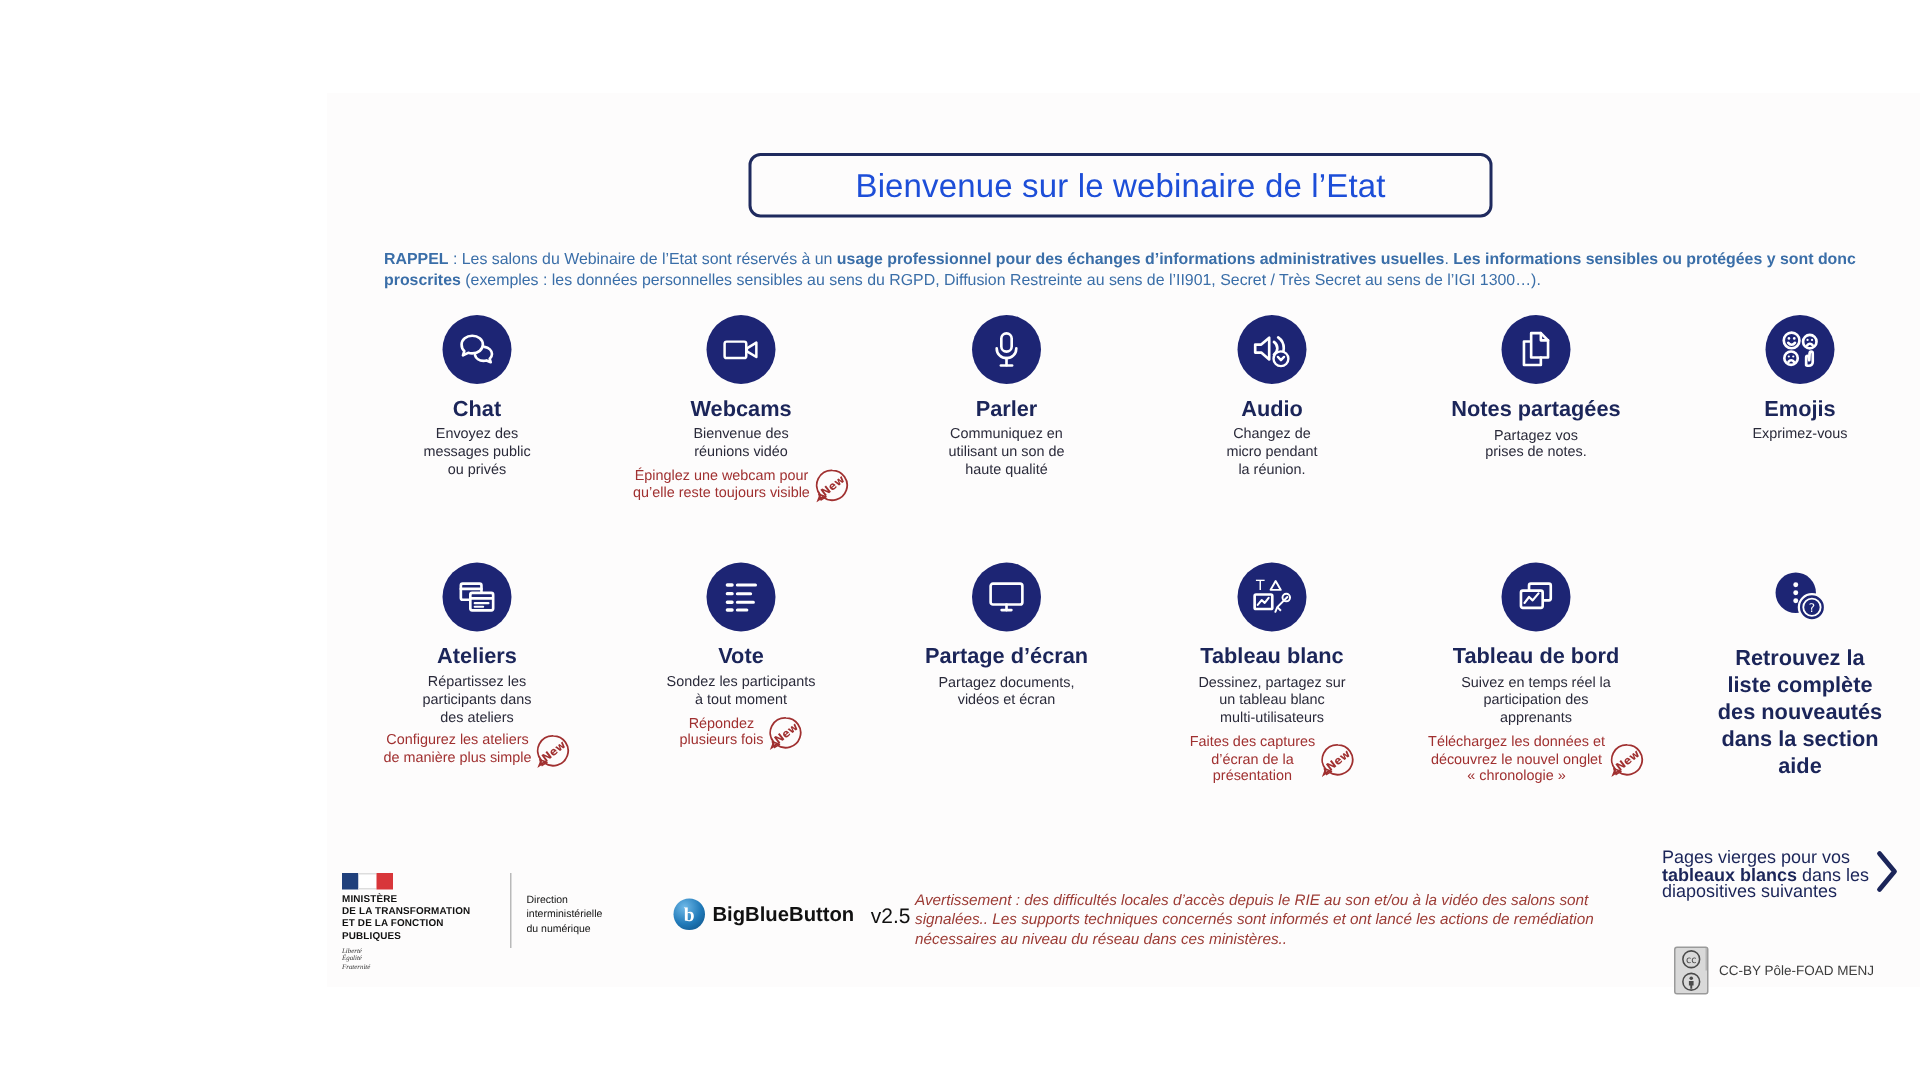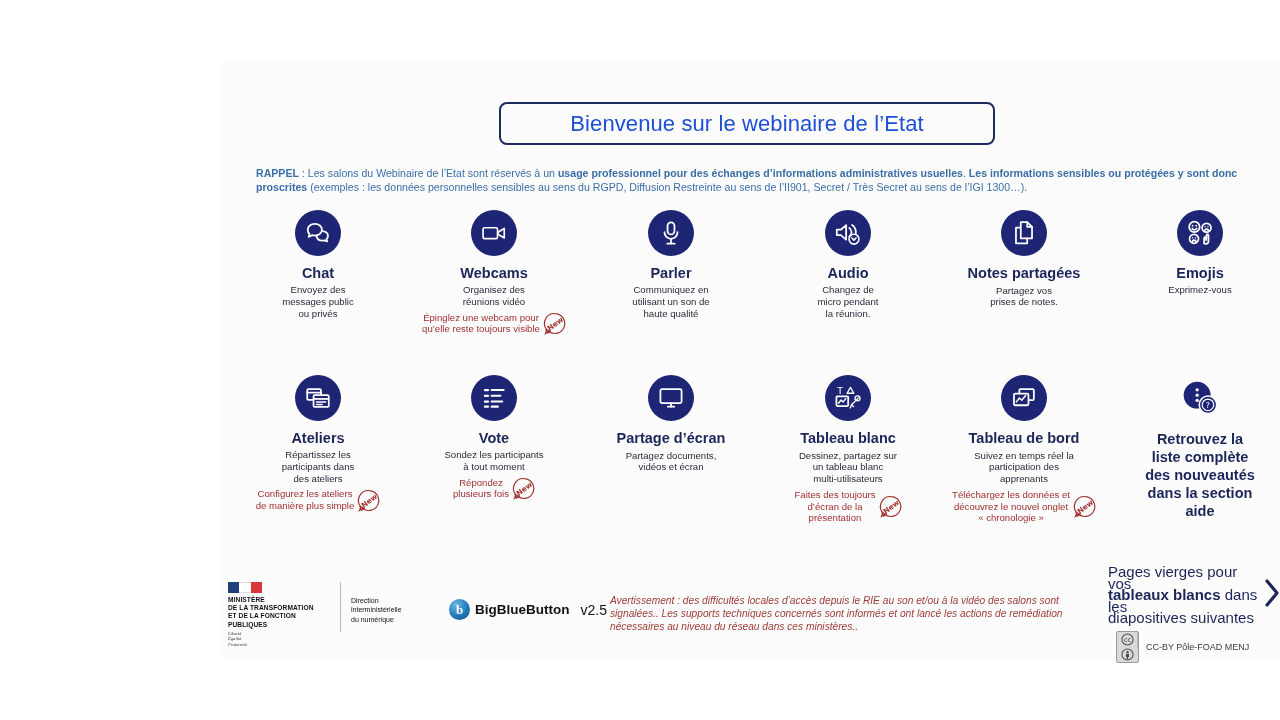--- a/index.html
+++ b/index.html
@@ -115,21 +115,21 @@
   }
 
   
   #pagesv {
     position: absolute;
     left: 890px; top: 504px;
     width: 172px;
     display: flex; align-items: center; gap: 4px;
   }
   #pagesv .txt {
-    font-size: 15px;
+    font-size: 12px;
     line-height: 11.6px;
     color: #1b2559;
   }
   #pagesv .txt b { font-weight: bold; }
   #pagesv .chev {
     flex: 0 0 auto;
     color: #1b2559;
   }
 
   
@@ -241,21 +241,21 @@
         <div class="name" style="white-space: pre-line;">Chat</div>
         <div class="desc" style="white-space: pre-line;">Envoyez des
 messages public
 ou privés</div>
       </div>
       <div class="cell" style="left: 187px;"><div class="circle">
           <svg width="28" height="26" viewBox="0 0 32 26">
       <rect x="3.5" y="7" width="16.5" height="12.5" rx="1.6" fill="none" stroke="#fff" stroke-width="1.9" stroke-linecap="round" stroke-linejoin="round"></rect>
       <path d="M20.5 12.1l7.2-4.3v10.9l-7.2-4.3z" fill="none" stroke="#fff" stroke-width="1.9" stroke-linecap="round" stroke-linejoin="round"></path>
     </svg>
-        </div><div class="name" style="white-space: pre-line;">Webcams</div><div class="desc" style="white-space: pre-line;">Organisez des
+        </div><div class="name" style="white-space: pre-line;">Webcams</div><div class="desc" style="white-space: pre-line;">Bienvenue des
 réunions vidéo</div><div class="newnote"><span class="txt" style="white-space: pre-line;">Épinglez une webcam pour
 qu’elle reste toujours visible</span><span class="sticker"><svg width="23" height="23" viewBox="0 0 24 24">
     <path d="M12.4 1.6a10.4 10.4 0 1 1-6.6 18.5l-3.2 2.2 1.4-3.6A10.4 10.4 0 0 1 12.4 1.6z" fill="none" stroke="#a03030" stroke-width="1.25"></path>
     <path d="M3.0 18.3l1.6 3.9 3.4-2.2z" fill="none" stroke="#a03030" stroke-width="1.1" stroke-linejoin="round"></path>
     <g transform="rotate(-38 12.4 11.9)">
       <text x="12.4" y="15" font-size="7.6" font-weight="bold" fill="#a03030" text-anchor="middle" font-family="DejaVu Sans, sans-serif">New</text>
     </g>
   </svg></span></div></div>
       <div class="cell" style="left: 364px;">
         <div class="circle">
@@ -370,21 +370,21 @@
       <text x="7.6" y="10.2" font-size="10" fill="#fff" text-anchor="middle" font-family="DejaVu Sans, sans-serif">T</text>
       <path d="M18.6 3.6l3.6 6.3h-7.2z" fill="none" stroke="#fff" stroke-width="1.4" stroke-linejoin="round"></path>
       <rect x="3.6" y="13.2" width="12.6" height="10.4" rx="1" fill="none" stroke="#fff" stroke-width="1.9" stroke-linecap="round" stroke-linejoin="round"></rect>
       <path d="M5.8 20.6l2.8-3.4 2.2 2 2.8-3.6" fill="none" stroke="#fff" stroke-width="1.5" stroke-linecap="round" stroke-linejoin="round"></path>
       <circle cx="26.2" cy="15.4" r="2.7" fill="none" stroke="#fff" stroke-width="1.4"></circle>
       <path d="M18.4 25.6l1.4-3.4 7.2-7.2" fill="none" stroke="#fff" stroke-width="1.4" stroke-linecap="round" stroke-linejoin="round"></path>
       <path d="M19.8 22.2l2.6 2.6" fill="none" stroke="#fff" stroke-width="1.4"></path>
     </svg>
         </div><div class="name big" style="white-space: pre-line;">Tableau blanc</div><div class="desc" style="white-space: pre-line;">Dessinez, partagez sur
 un tableau blanc
-multi-utilisateurs</div><div class="newnote"><span class="txt" style="white-space: pre-line;">Faites des toujours
+multi-utilisateurs</div><div class="newnote"><span class="txt" style="white-space: pre-line;">Faites des captures
 d’écran de la
 présentation</span><span class="sticker"><svg width="23" height="23" viewBox="0 0 24 24">
     <path d="M12.4 1.6a10.4 10.4 0 1 1-6.6 18.5l-3.2 2.2 1.4-3.6A10.4 10.4 0 0 1 12.4 1.6z" fill="none" stroke="#a03030" stroke-width="1.25"></path>
     <path d="M3.0 18.3l1.6 3.9 3.4-2.2z" fill="none" stroke="#a03030" stroke-width="1.1" stroke-linejoin="round"></path>
     <g transform="rotate(-38 12.4 11.9)">
       <text x="12.4" y="15" font-size="7.6" font-weight="bold" fill="#a03030" text-anchor="middle" font-family="DejaVu Sans, sans-serif">New</text>
     </g>
   </svg></span></div></div>
       <div class="cell" style="left: 717px;"><div class="circle">
           <svg width="28" height="26" viewBox="0 0 30 28">

